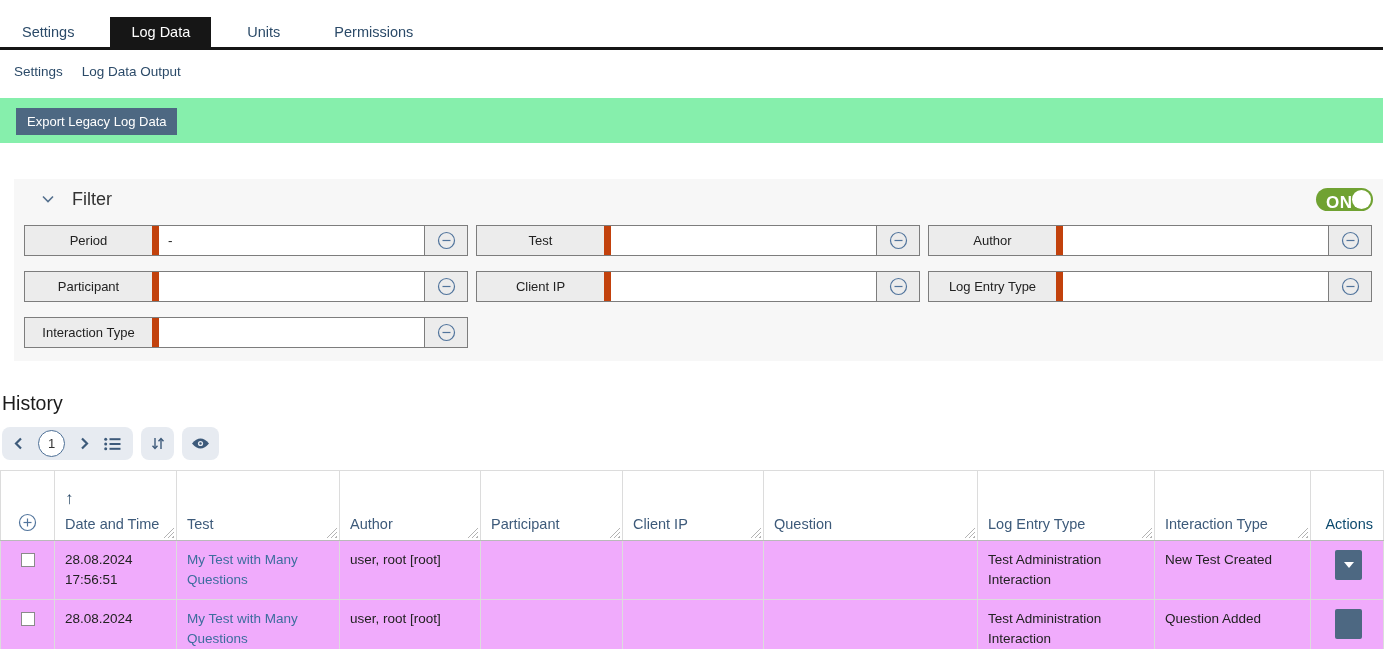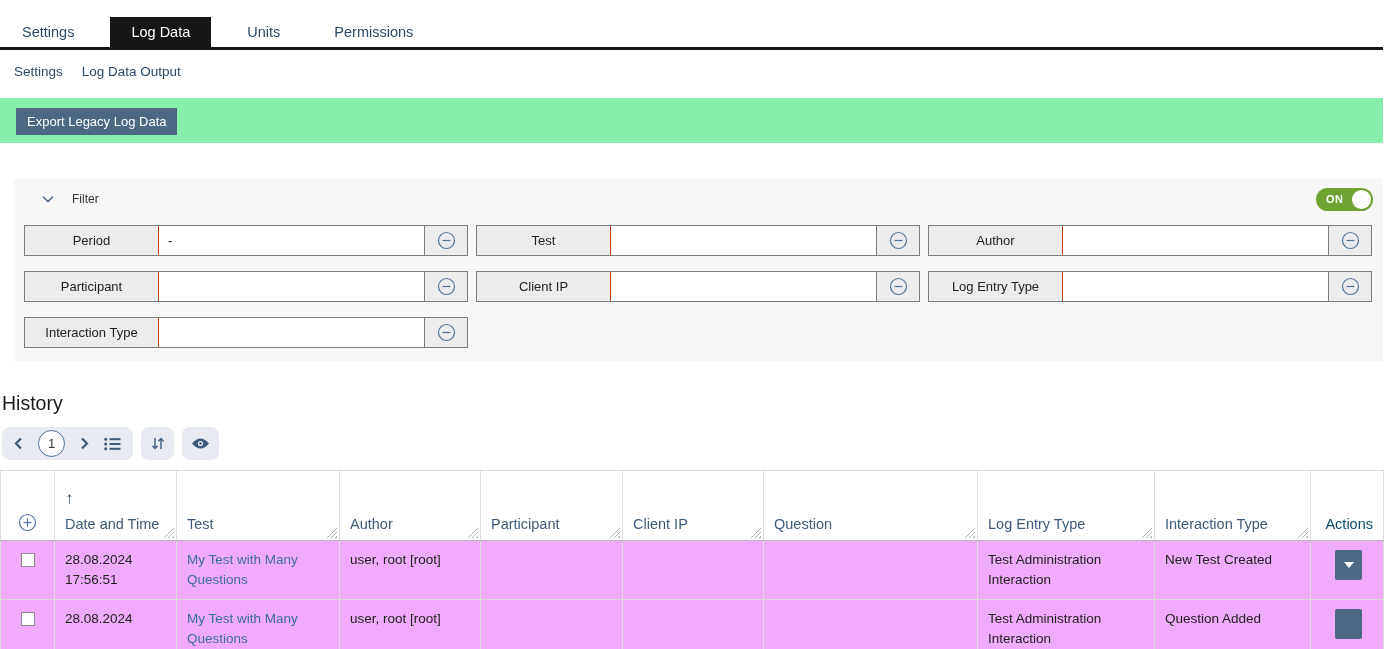--- a/index.html
+++ b/index.html
@@ -21,30 +21,30 @@
 
   
   .toolbar { margin-top:19px; width:1383px; height:45px; background:#86efac; }
   .export-btn { margin:10px 0 0 16px; display:inline-block; background:#4d6882; color:#fff;
     font-size:13px; padding:6px 11px; border:none; cursor:pointer; font-family:inherit; }
 
   
   .filter-panel { margin:36px 0 0 14px; width:1369px; background:#f7f7f7; padding-bottom:13px; }
   .filter-head { height:40px; display:flex; align-items:center; padding:0 10px 0 26px; }
   .chev { width:16px; height:16px; margin-right:16px; }
-  .filter-title { font-size:12px; color:#333; }
+  .filter-title { font-size:18px; color:#333; }
   .toggle { margin-left:auto; width:57px; height:23px; border-radius:12px; background:#70a232;
     position:relative; cursor:pointer; }
-  .toggle-label { position:absolute; left:10px; top:5px; font-size:11px; font-weight:bold; color:#fff; letter-spacing:.5px; }
+  .toggle-label { position:absolute; left:10px; top:5px; font-size:17px; font-weight:bold; color:#fff; letter-spacing:.5px; }
   .toggle-knob { position:absolute; right:2px; top:2px; width:19px; height:19px; border-radius:50%; background:#fff; }
 
   .filter-fields { padding:6px 10px 0 10px; display:grid; grid-template-columns:repeat(3,444px); column-gap:8px; row-gap:15px; }
   .ffield { display:flex; height:31px; border:1px solid #7d7d7d; background:#ececec; }
   .ff-label { width:134px; display:flex; align-items:center; justify-content:center; font-size:13px; color:#222;
-    border-right:1px solid #c2410c; }
+    border-right:7px solid #c2410c; }
   .ff-input { flex:1; border:none; outline:none; background:#fff; padding:0 9px; font-size:13.5px; font-family:inherit; color:#222; }
   .ff-minus { width:43px; display:flex; align-items:center; justify-content:center; background:#ececec;
     border-left:1px solid #7d7d7d; border-top:none; border-bottom:none; border-right:none; cursor:pointer; }
 
   .filter-actions { display:flex; gap:37px; padding:18px 0 0 26px; align-items:center; }
   .fbtn { display:flex; align-items:center; gap:10px; font-size:14.5px; color:#333; cursor:pointer; background:none; border:none; font-family:inherit; }
 
   
   .history-title { margin:31px 0 1px 2px; font-size:19.5px; color:#1b1b1b; font-weight:400; }
   .pager-row { display:flex; gap:8px; margin:12px 0 0 2px; align-items:center; }

